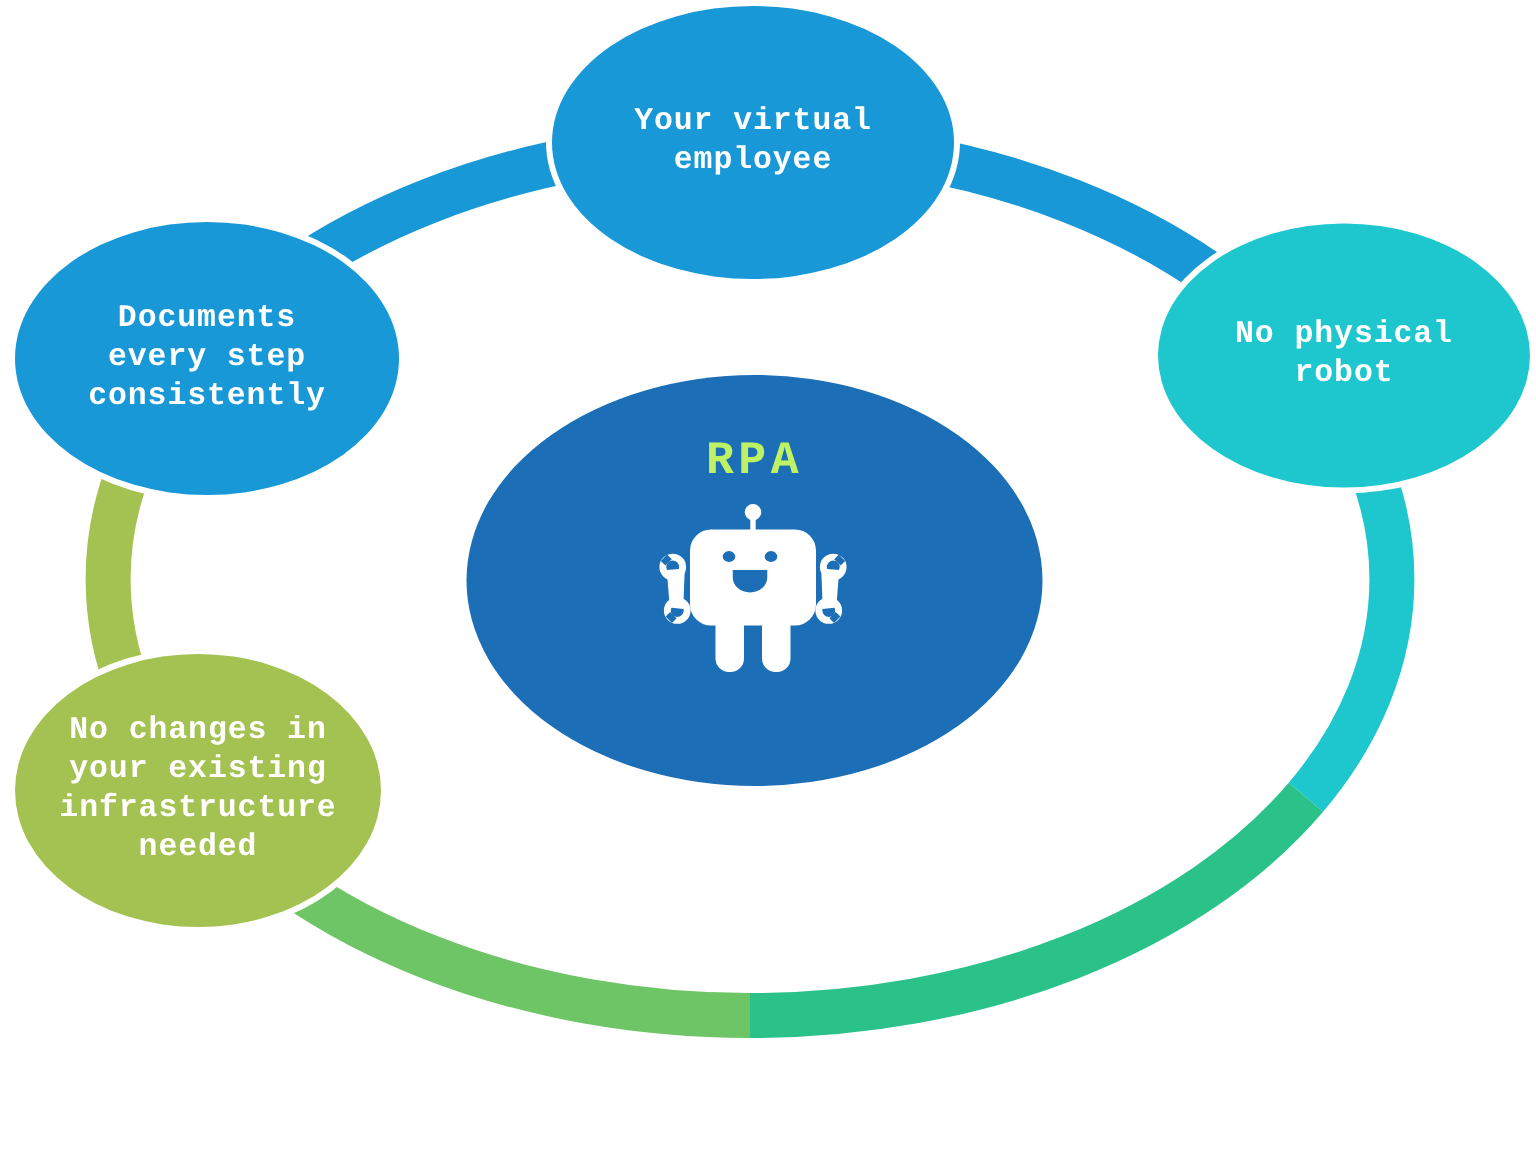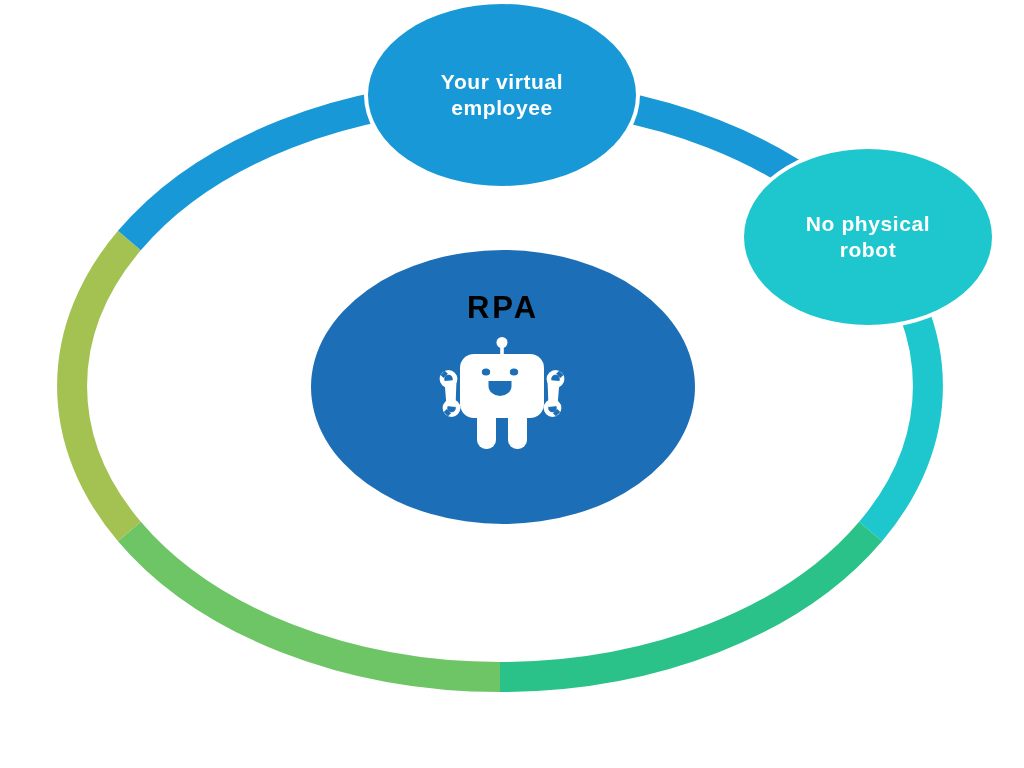--- a/index.html
+++ b/index.html
@@ -6,20 +6,21 @@
   body {
     width: 1024px; height: 768px;
     background: #ffffff;
     font-family: "Liberation Sans", "DejaVu Sans", sans-serif;
     overflow: hidden;
   }
   .canvas {
     position: relative;
     width: 1024px; height: 620px;
     background: #ffffff;
+    font-family: Liberation Mono, monospace;
   }
   .ring {
     position: absolute;
     left: 0; top: 0;
     width: 1024px; height: 768px;
     z-index: 1;
   }
   .node {
     position: absolute;
     transform: translate(-50%, -50%);
@@ -33,32 +34,32 @@
   }
   .node-label {
     color: #ffffff;
     font-weight: bold;
     font-size: 21px;
     line-height: 1.24;
     letter-spacing: 0.6px;
     white-space: pre-line;
   }
   .node-top          { left: 502px; top:  95px; width: 268px; height: 182px; }
-  .node-top-right    { left: 868px; top: 237px; width: 248px; height: 176px; justify-content: center; }
+  .node-top-right    { left: 896px; top: 237px; width: 248px; height: 176px; justify-content: center; }
   .node-bottom-right { left: 864px; top: 536px; width: 272px; height: 188px; }
   .node-bottom       { left: 500px; top: 677px; width: 256px; height: 180px; }
   .node-bottom-left  { left: 132px; top: 527px; width: 244px; height: 182px; }
   .node-top-left     { left: 138px; top: 239px; width: 256px; height: 182px; }
   .node-center {
     left: 503px; top: 387px; width: 384px; height: 274px;
     flex-direction: column;
     justify-content: flex-start;
   }
   .center-title {
-    color: #000000;
+    color: #bef264;
     font-weight: bold;
     font-size: 31px;
     letter-spacing: 3px;
     margin-top: 40px;
   }
   .robot {
     width: 130px; height: 118px;
     margin-top: 10px;
   }
 </style>
@@ -81,21 +82,32 @@
 employee</span>
   </div>
 
   <div class="node node-top-right" style="background-color: rgb(30, 199, 205);">
     <span class="node-label">No physical
 robot</span>
   </div>
 
 
 
+  <div class="node node-bottom-left" style="background-color: rgb(164, 194, 82);">
+    <span class="node-label">No changes in
+your existing
+infrastructure
+needed</span>
+  </div>
 
+  <div class="node node-top-left" style="background-color: rgb(24, 152, 214);">
+    <span class="node-label">Documents
+every step
+consistently</span>
+  </div>
 
   <div class="node node-center" style="background-color: rgb(28, 111, 182);">
     <div class="center-title">RPA</div>
     <svg class="robot" viewBox="0 0 130 118">
 
       <circle cx="64" cy="6.5" r="5.5" fill="#ffffff"></circle>
       <rect x="62.2" y="10" width="3.6" height="11" fill="#ffffff"></rect>
 
       <g stroke="#ffffff" stroke-width="4.6" fill="none">
         <circle cx="10.5" cy="43" r="6.6"></circle>

